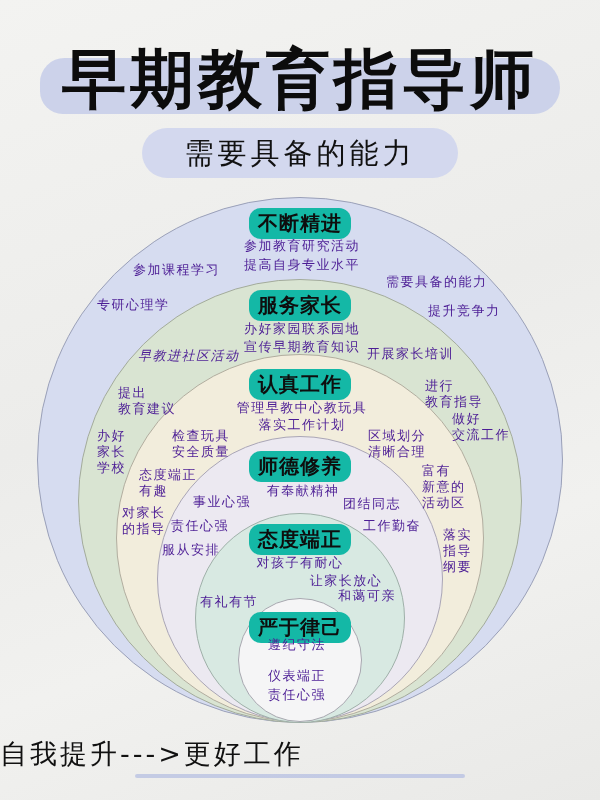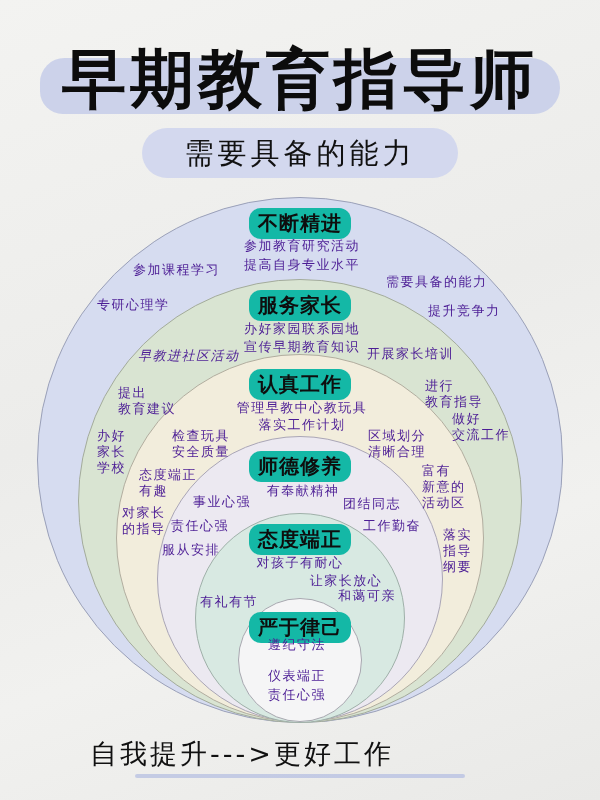--- a/index.html
+++ b/index.html
@@ -47,21 +47,21 @@
     position: absolute; font-size: 13px; line-height: 17px; color: #4c1d95;
     white-space: nowrap; letter-spacing: 1.5px;
   }
   .center { transform: translateX(-50%); text-align: center; }
   .v { line-height: 16px; margin-top: 8px; }
   .footer-line {
     position: absolute; left: 135px; top: 774px; width: 330px; height: 4px;
     background: #b9c2e2; border-radius: 2px; opacity: 0.8;
   }
   .footer-text {
-    position: absolute; left: 0; top: 736px; width: 484px; text-align: center;
+    position: absolute; left: 0; top: 736px; width: 484px; text-align: left;
     font-size: 27px; letter-spacing: 3px; color: #111;
   }
 </style>
 </head>
 <body>
 
 <div class="title-wrap">
   <div class="title-blob"></div>
   <div class="title-text">早期教育指导师</div>
 </div>

